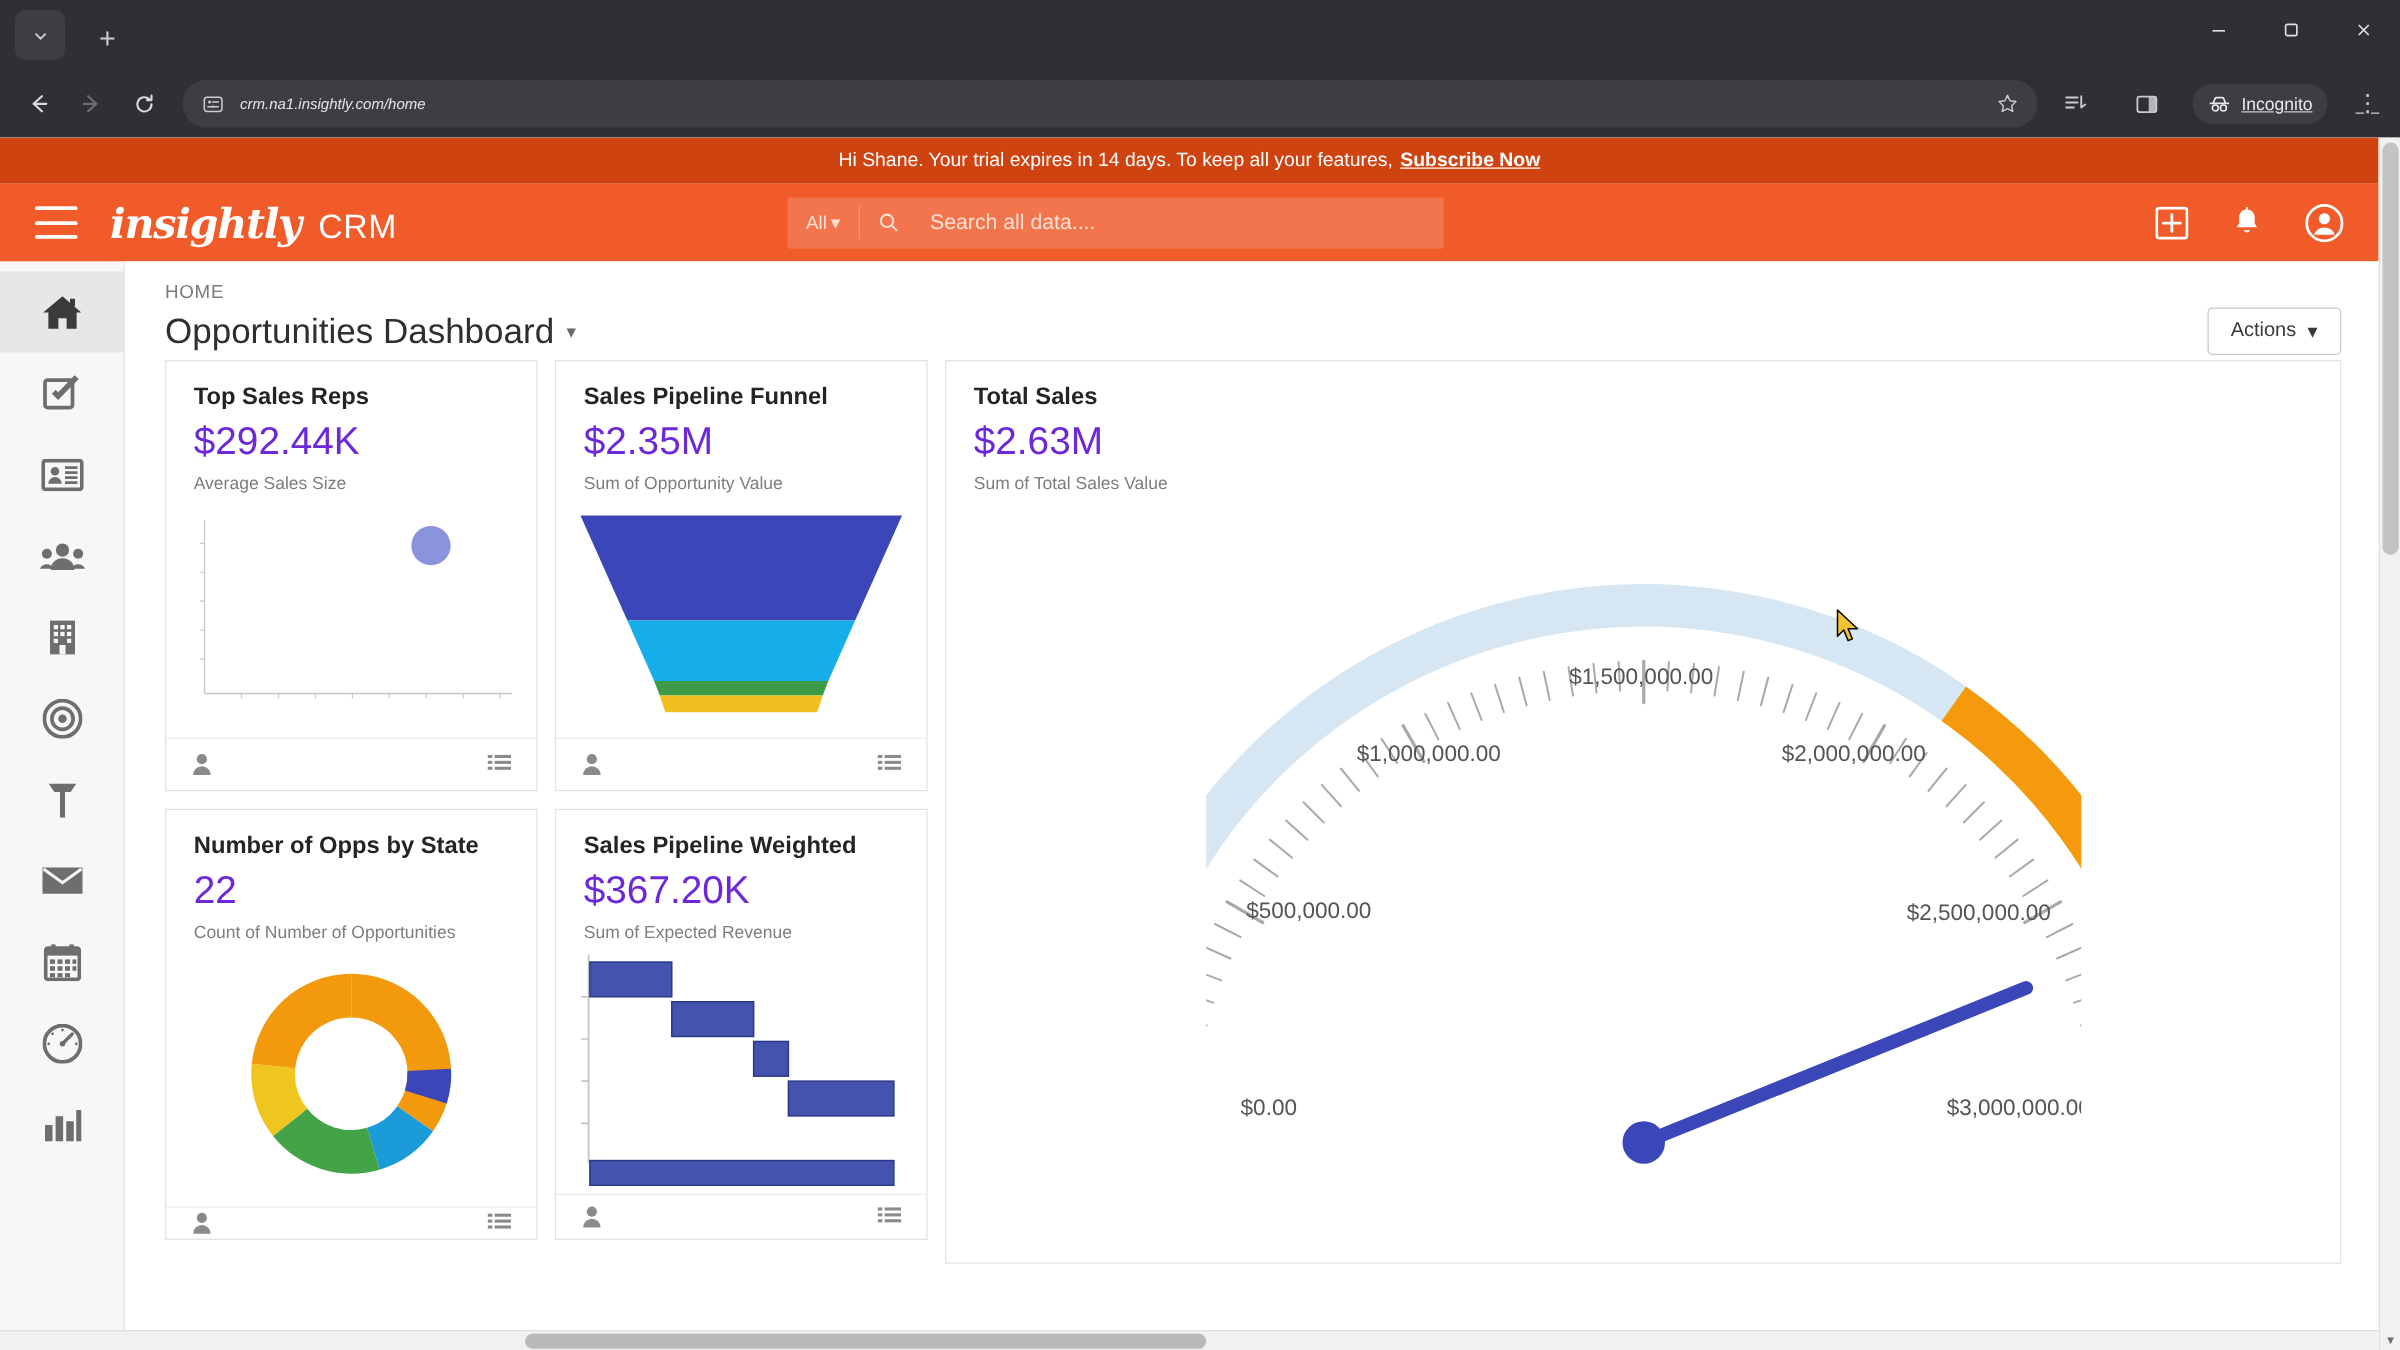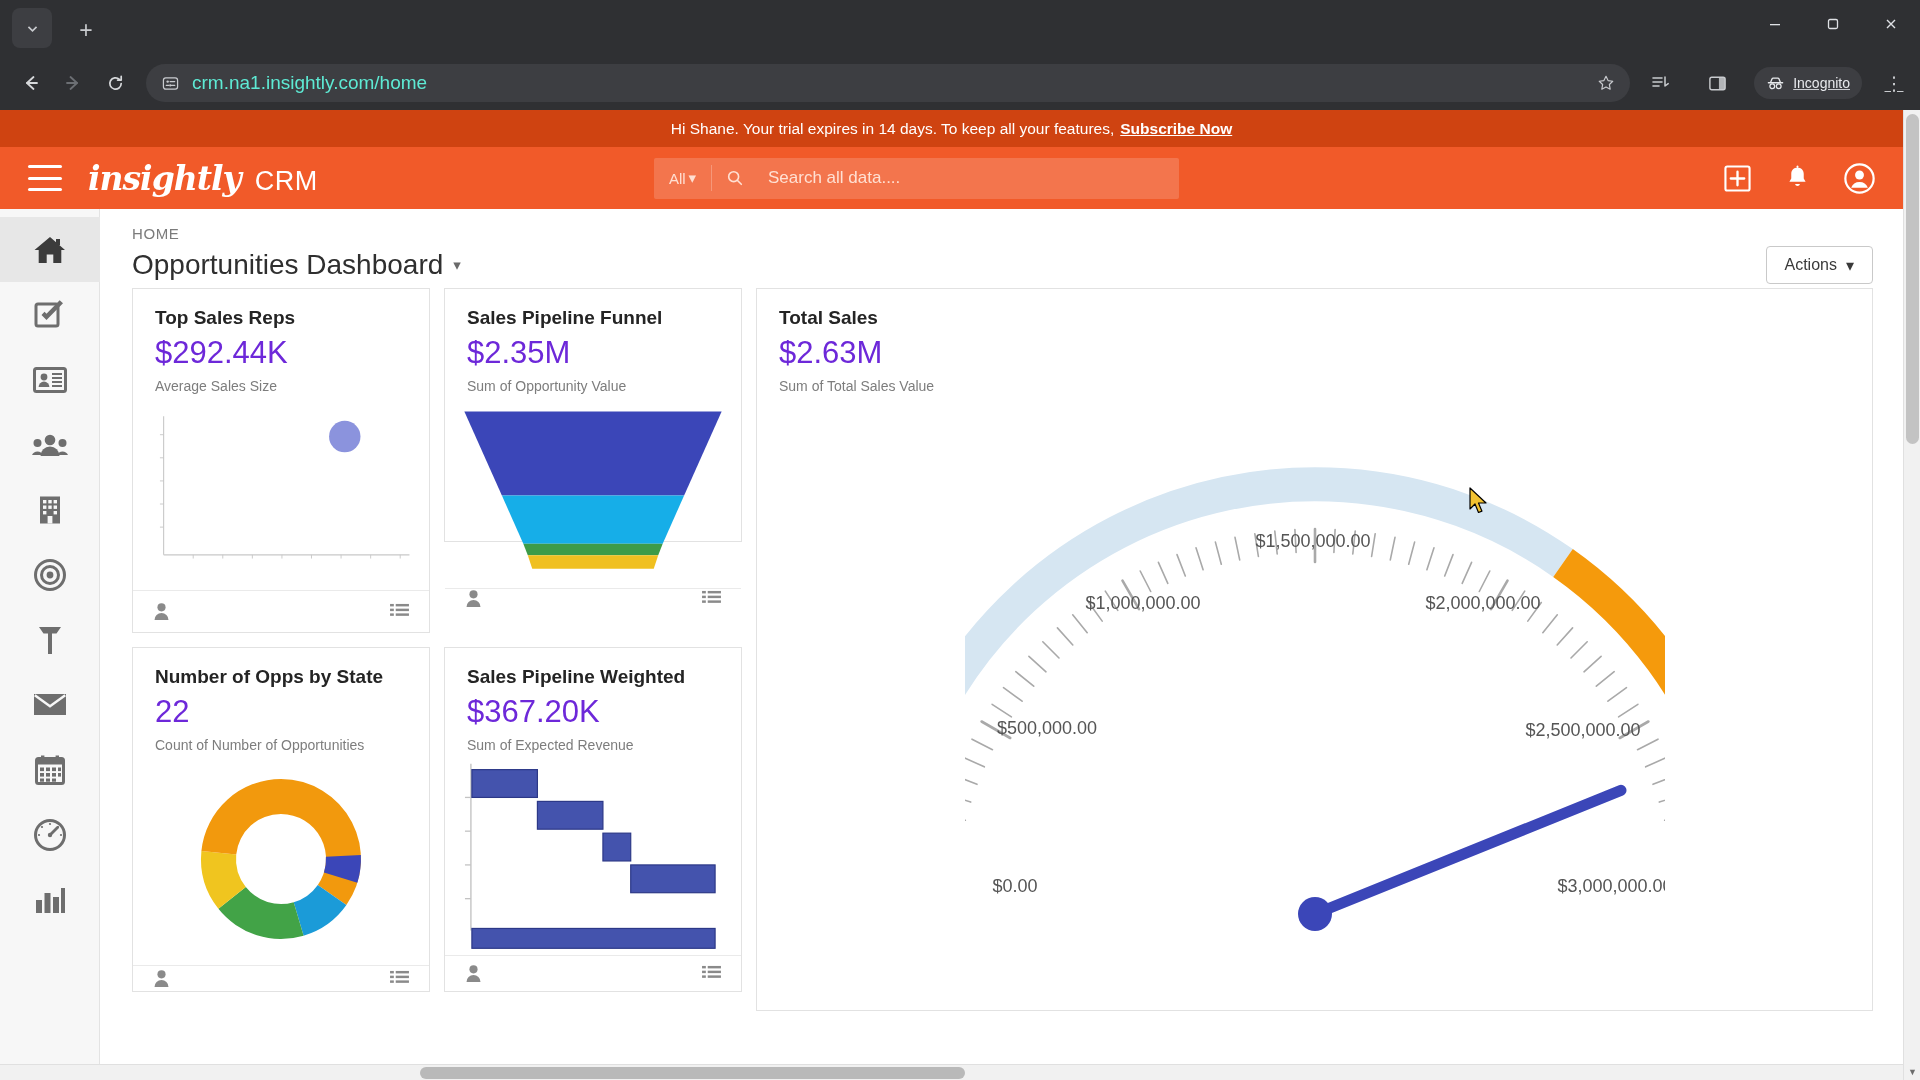--- a/index.html
+++ b/index.html
@@ -34,21 +34,21 @@
   .winbtn { width:58px; height:48px; display:flex; align-items:center; justify-content:center; color:#dfe1e5; font-size:15px; }
 
   .toolbar { height: 54px; background:#2f3033; display:flex; align-items:center; padding: 0 12px; gap: 4px; }
   .navbtn { width:38px;height:38px;border-radius:50%;display:flex;align-items:center;justify-content:center;color:#c9cbcf;font-size:19px; }
   .navbtn.disabled { color:#6c6f74; }
   .omnibox {
     flex:1; height:38px; background:#3d3e42; border-radius:19px; display:flex; align-items:center;
     padding: 0 14px; gap:12px; margin:0 8px;
   }
   .omni-icon { width:20px;height:20px;color:#c9cbcf; display:flex;align-items:center;justify-content:center; }
-  .omni-url { color:#5eead4; font-size:19px; flex:1; }
+  .omni-url { color:#e5e5e5; font-size:12px; flex:1;font-style:italic; }
   .omni-right { display:flex; align-items:center; gap:18px; color:#c9cbcf; font-size:17px;text-decoration:underline; }
   .incognito-pill {
     display:flex;align-items:center;gap:8px;background:#3d3e42;border-radius:16px;height:32px;padding:0 12px;color:#e8eaed;font-size:14px;
   }
   .kebab { color:#c9cbcf; font-size:19px; width:28px; text-align:center; }
 
   
   .viewport { flex:1; background:#fff; position:relative; overflow:hidden; display:flex; }
   .page { flex:1; display:flex; flex-direction:column; overflow:hidden; }
 
@@ -60,21 +60,21 @@
   .trial-banner a { color:#fff; text-decoration:underline; font-weight:bold; }
 
   
   .appheader { height: 62px; background:#f15a29; display:flex; align-items:center; padding: 0 28px; position:relative; }
   .hamburger { width:34px;height:26px;display:flex;flex-direction:column;justify-content:space-between;margin-right:26px; }
   .hamburger span { display:block; height:3px; background:#fff; border-radius:2px; }
   .brand { display:flex; align-items:baseline; gap:14px; }
   .brand-logo { font-family:"DejaVu Serif", serif; font-style:italic; font-weight:bold; font-size:33px; color:#fff; letter-spacing:-1px; }
   .brand-crm { font-size:27px; color:#fff; letter-spacing:.5px; }
   .searchwrap {
-    position:absolute; left:654px; width:525px; height:41px; background:rgba(255,255,255,0.17);
+    position:absolute; left:630px; width:525px; height:41px; background:rgba(255,255,255,0.17);
     display:flex; align-items:center; border-radius:2px;
   }
   .search-scope { width:58px; display:flex;align-items:center;justify-content:center;color:#ffdfd2;font-size:15px;gap:3px;border-right:1px solid rgba(255,255,255,.25); height:26px;}
   .search-input-area { flex:1; display:flex; align-items:center; gap:24px; padding-left:14px; }
   .search-ph { color:#ffe0d3; font-size:17px; }
   .header-right { margin-left:auto; display:flex; align-items:center; gap:34px; }
   .hdr-icon { color:#fff; display:flex; align-items:center; justify-content:center; }
 
   
   .bodyarea { flex:1; display:flex; overflow:hidden; background:#f3f3f3; }
@@ -439,21 +439,21 @@
                           <rect x="6" y="1" width="14" height="2.6"></rect>
                           <rect x="0" y="6" width="4" height="2.6"></rect>
                           <rect x="6" y="6" width="14" height="2.6"></rect>
                           <rect x="0" y="11" width="4" height="2.6"></rect>
                           <rect x="6" y="11" width="14" height="2.6"></rect>
                         </g>
                       </svg>
                   </div>
                 </div>
 
-                <div class="card card-sm" style="height:254px">
+                <div class="card card-sm" style="height:345px">
                   <div class="card-head">
                     <div class="card-title">Sales Pipeline Funnel</div>
                     <div class="card-value">$2.35M</div>
                     <div class="card-sub">Sum of Opportunity Value</div>
                   </div>
                   <div class="card-body">
                     <svg width="300" height="182" viewBox="0 0 300 182">
                       <polygon points="6,2 294,2 252,96 48,96" fill="#3b46b8"></polygon>
                       <polygon points="48,96 252,96 228,150 72,150" fill="#16aee8"></polygon>
                       <polygon points="72,150 228,150 223,163 77,163" fill="#3d9b48"></polygon>

